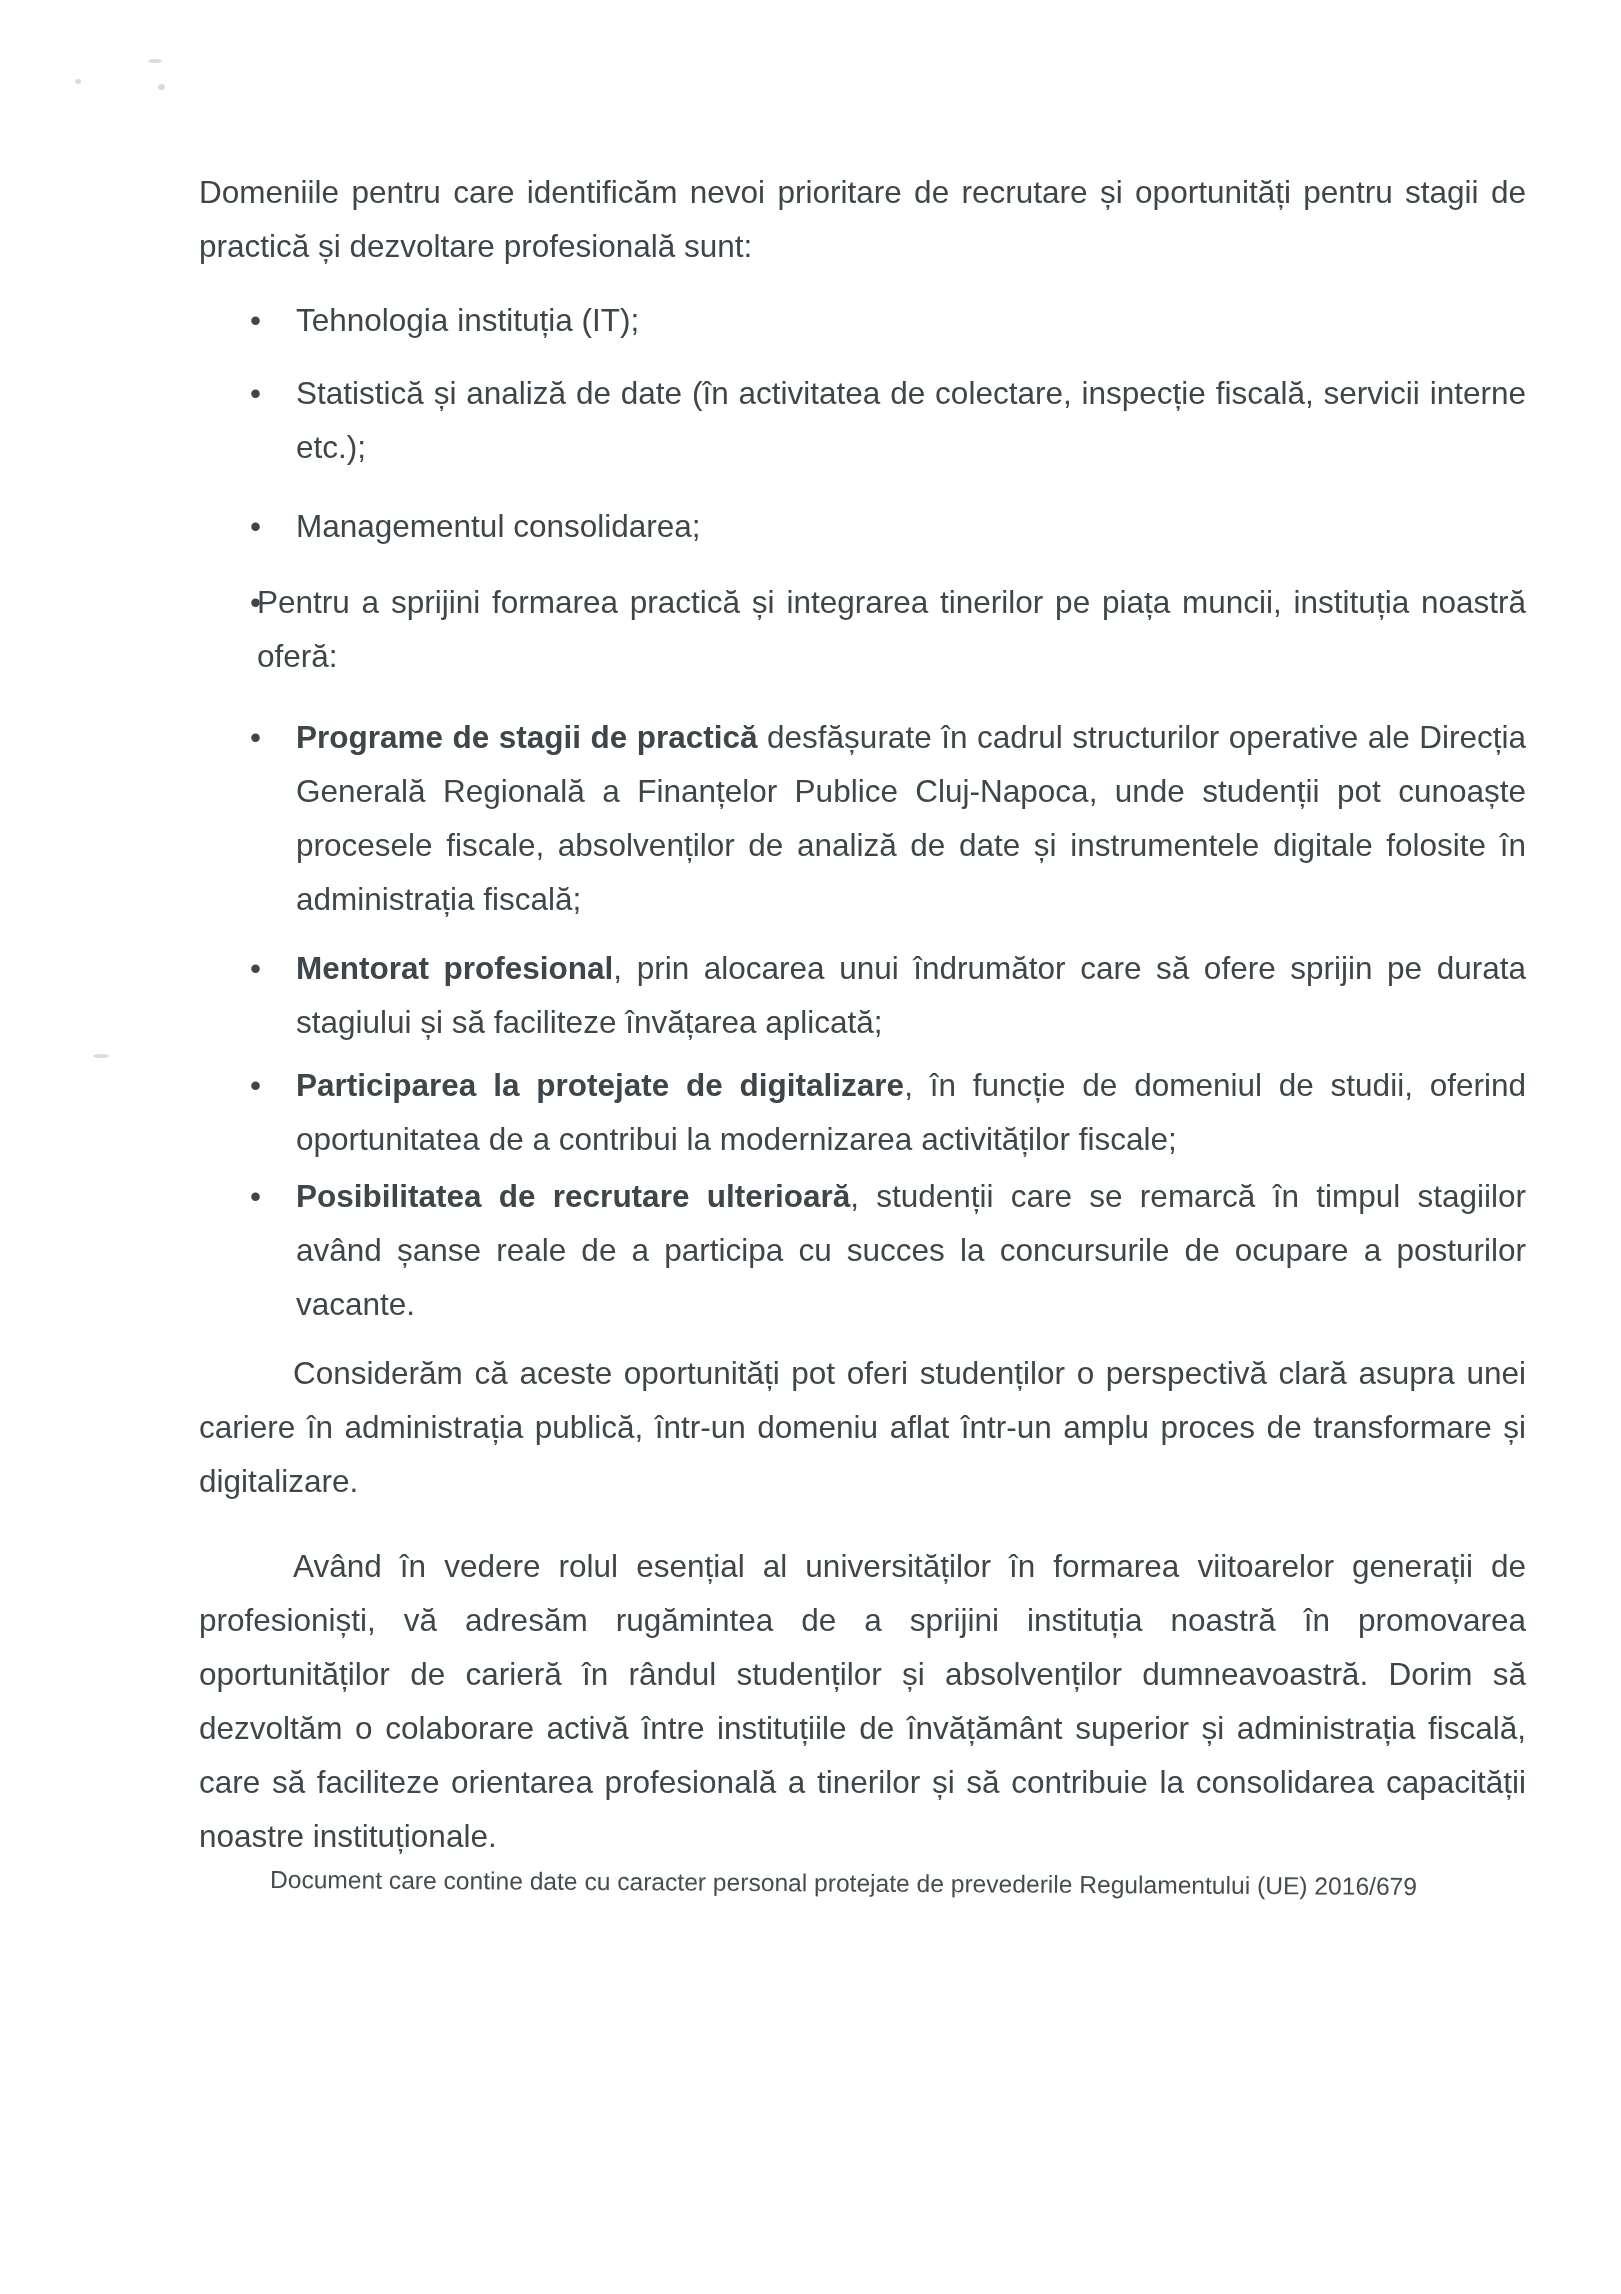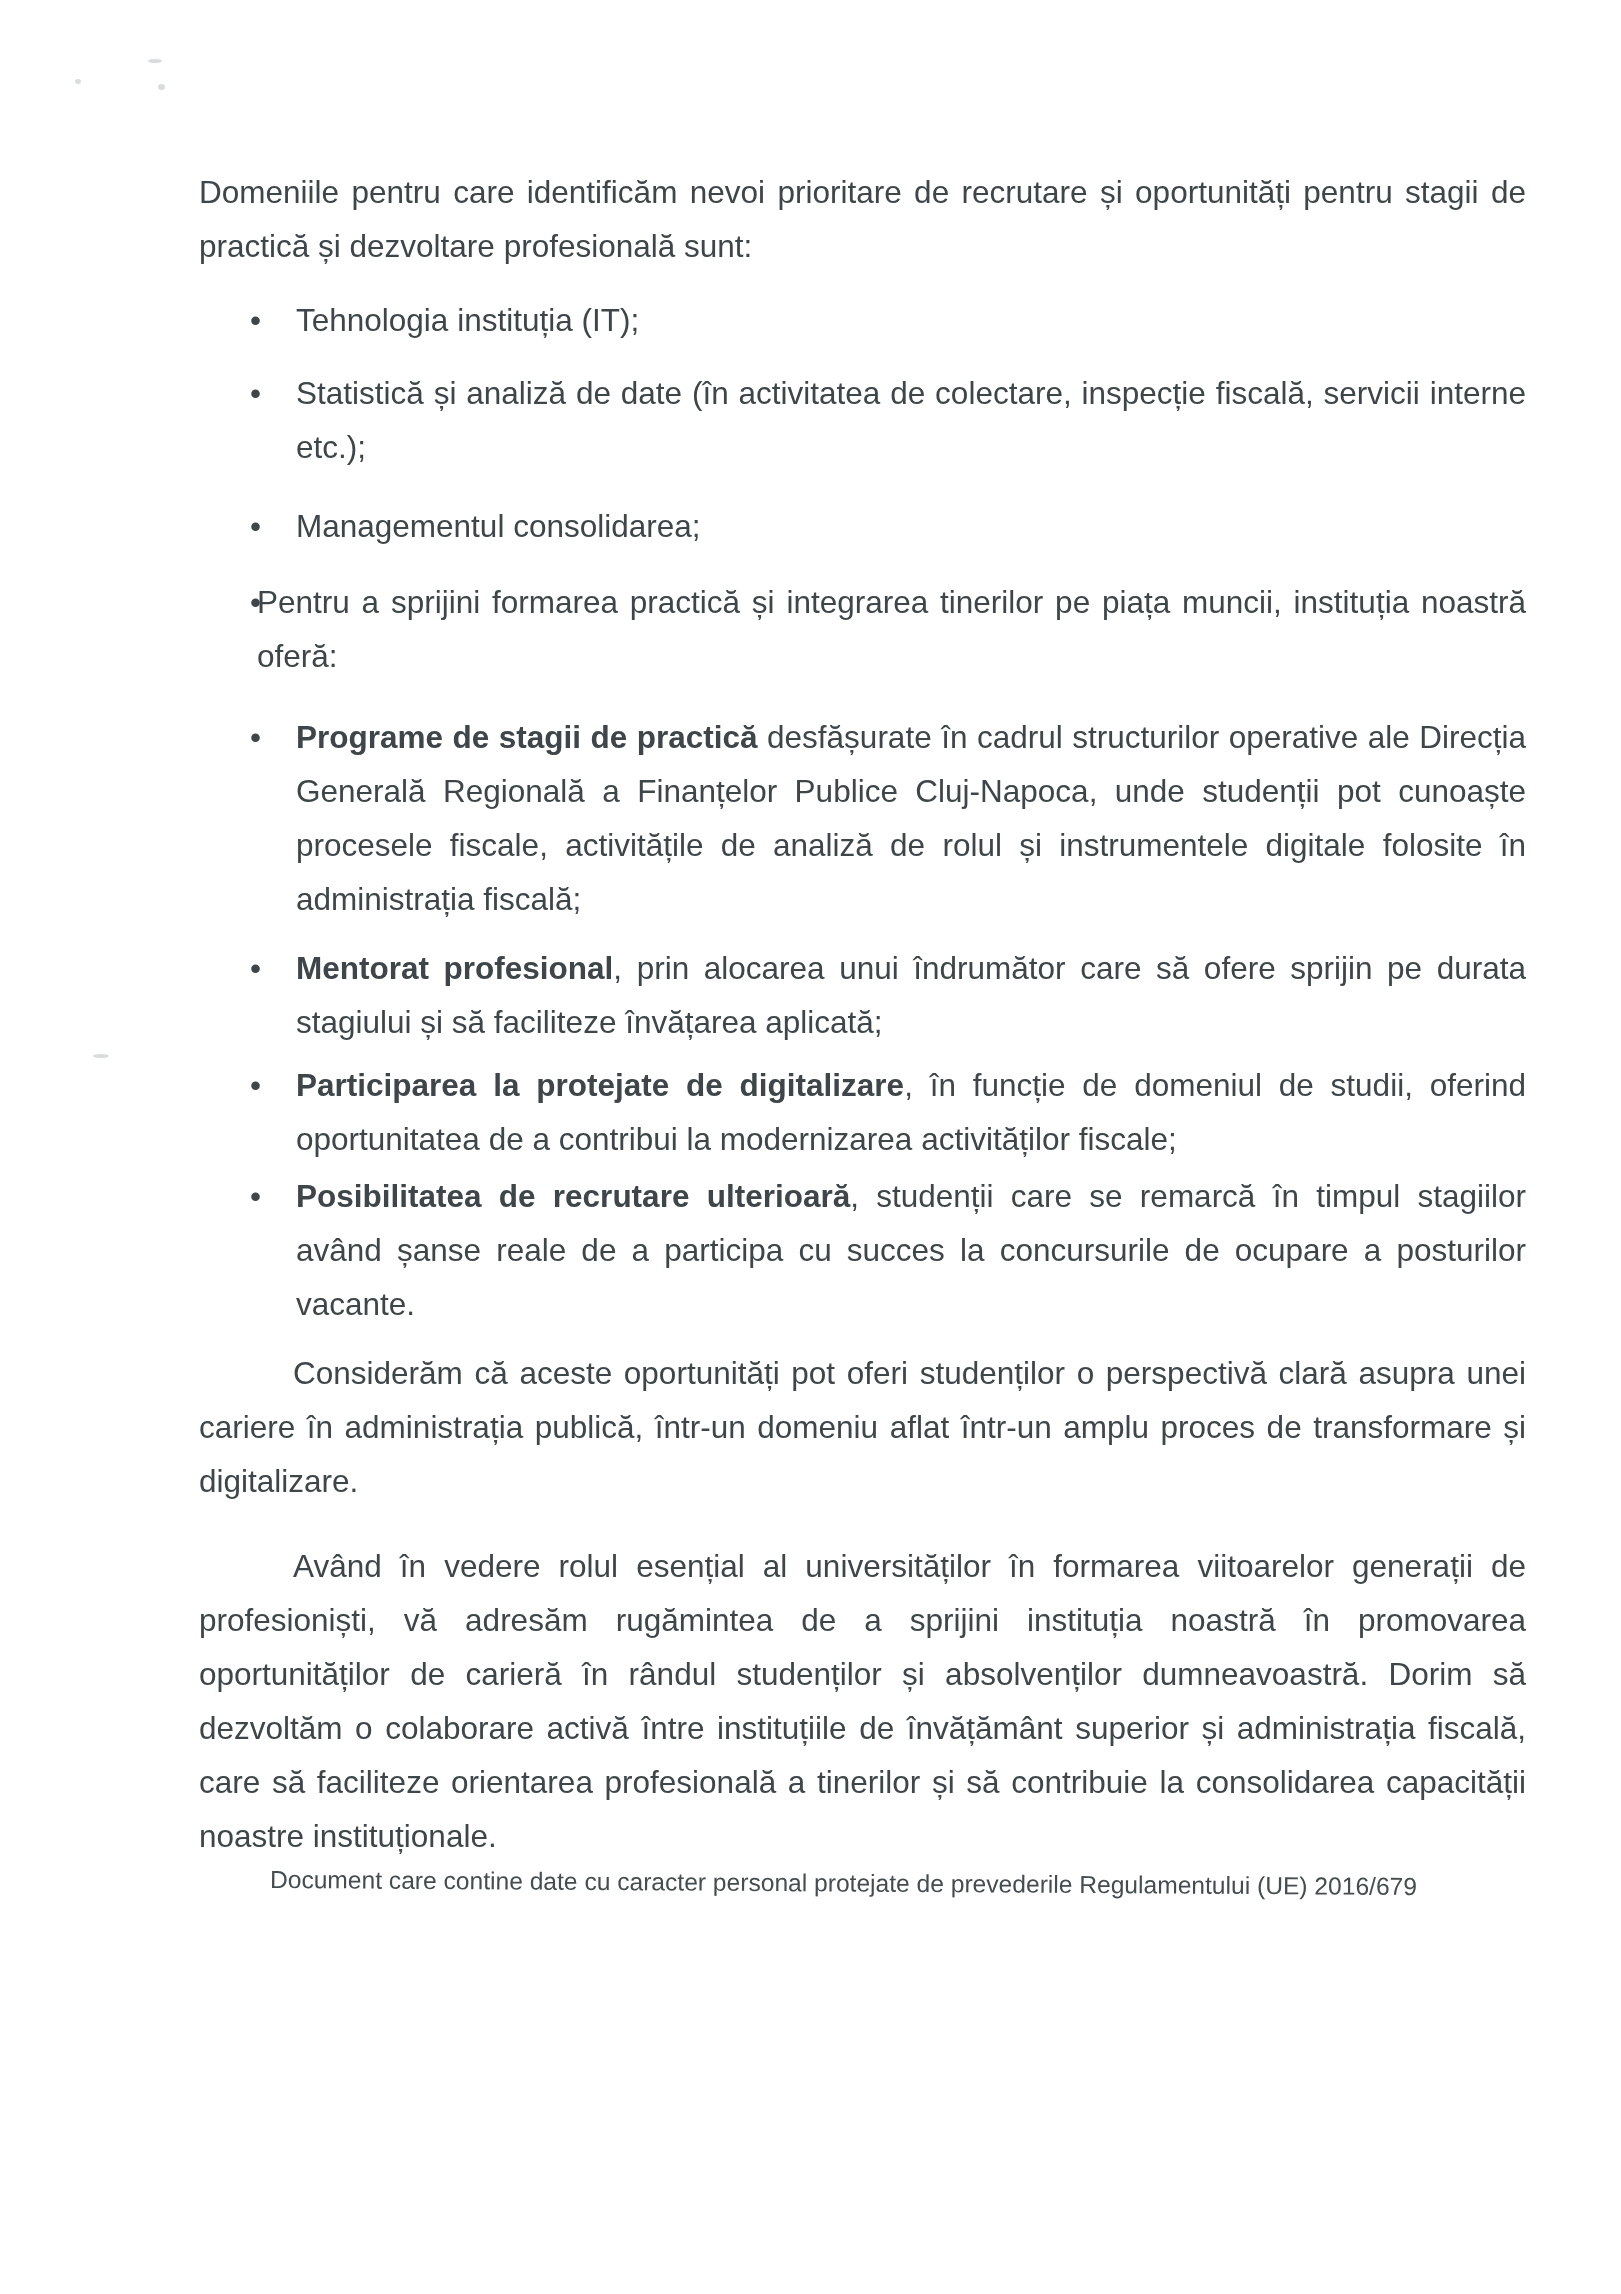--- a/index.html
+++ b/index.html
@@ -102,21 +102,21 @@
     </li>
     <li class="d3">
       <span class="bullet">•</span>
     </li>
   </ul>
 
   <p class="offer-intro">Pentru a sprijini formarea practică și integrarea tinerilor pe piața muncii, instituția noastră oferă:</p>
 
   <ul class="doc-list offers-list">
     <li class="o0">
-      <span class="bullet">•</span><span class="lead-bold">Programe de stagii de practică</span><span> desfășurate în cadrul structurilor operative ale Direcția Generală Regională a Finanțelor Publice Cluj-Napoca, unde studenții pot cunoaște procesele fiscale, activitățile de analiză de rolul și instrumentele digitale folosite în administrația fiscală;</span>
+      <span class="bullet">•</span><span class="lead-bold">Programe de stagii de practică</span><span> desfășurate în cadrul structurilor operative ale Direcția Generală Regională a Finanțelor Publice Cluj-Napoca, unde studenții pot cunoaște procesele fiscale, absolvenților de analiză de date și instrumentele digitale folosite în administrația fiscală;</span>
     </li>
     <li class="o1">
       <span class="bullet">•</span><span class="lead-bold">Mentorat profesional</span><span>, prin alocarea unui îndrumător care să ofere sprijin pe durata stagiului și să faciliteze învățarea aplicată;</span>
     </li>
     <li class="o2">
       <span class="bullet">•</span><span class="lead-bold">Participarea la protejate de digitalizare</span><span>, în funcție de domeniul de studii, oferind oportunitatea de a contribui la modernizarea activităților fiscale;</span>
     </li>
     <li class="o3">
       <span class="bullet">•</span><span class="lead-bold">Posibilitatea de recrutare ulterioară</span><span>, studenții care se remarcă în timpul stagiilor având șanse reale de a participa cu succes la concursurile de ocupare a posturilor vacante.</span>
     </li>

